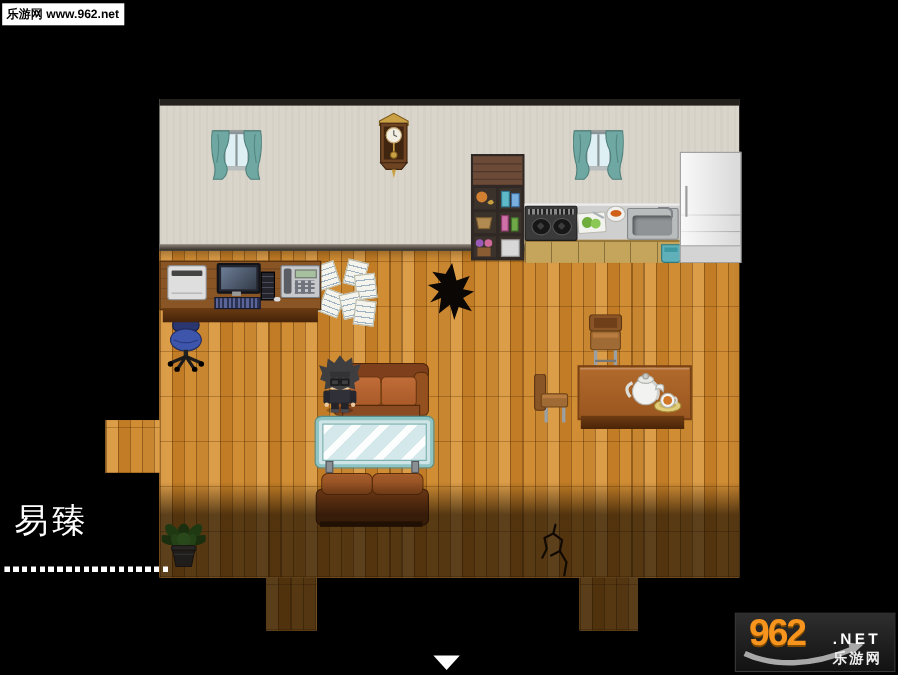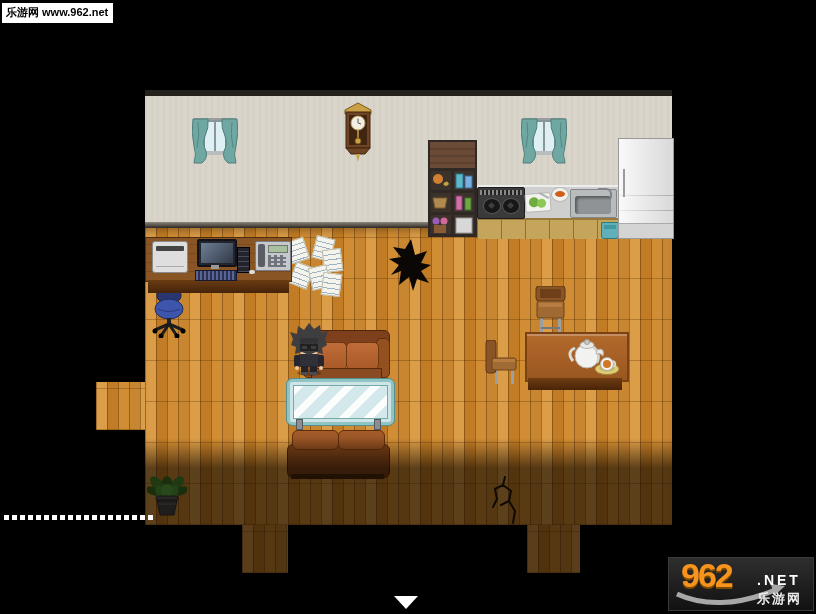--- a/index.html
+++ b/index.html
@@ -390,20 +390,21 @@
       </svg>
     </div>
 
     <div class="abs" id="shadow"></div>
   </div>
 
   <div class="abs wood" id="notch-left"></div>
   <div class="abs wood-dark" id="door-col-left"></div>
   <div class="abs wood-dark" id="door-col-right"></div>
 
+  <div class="abs" id="speaker">易臻</div>
   <div class="abs" id="dots" title="...................."></div>
   <div class="abs" id="continue-arrow"></div>
 </div>
 
 <div class="abs" id="badge">乐游网 www.962.net</div>
 
 <div class="abs" id="logo">
   <span class="logo-962">962</span>
   <svg style="position:absolute;left:6px;top:26px;" width="112" height="24" viewBox="0 0 112 24">
     <path d="M2,10 C28,22 62,22 100,6" stroke="#a8a8a8" stroke-width="5" fill="none"></path>

